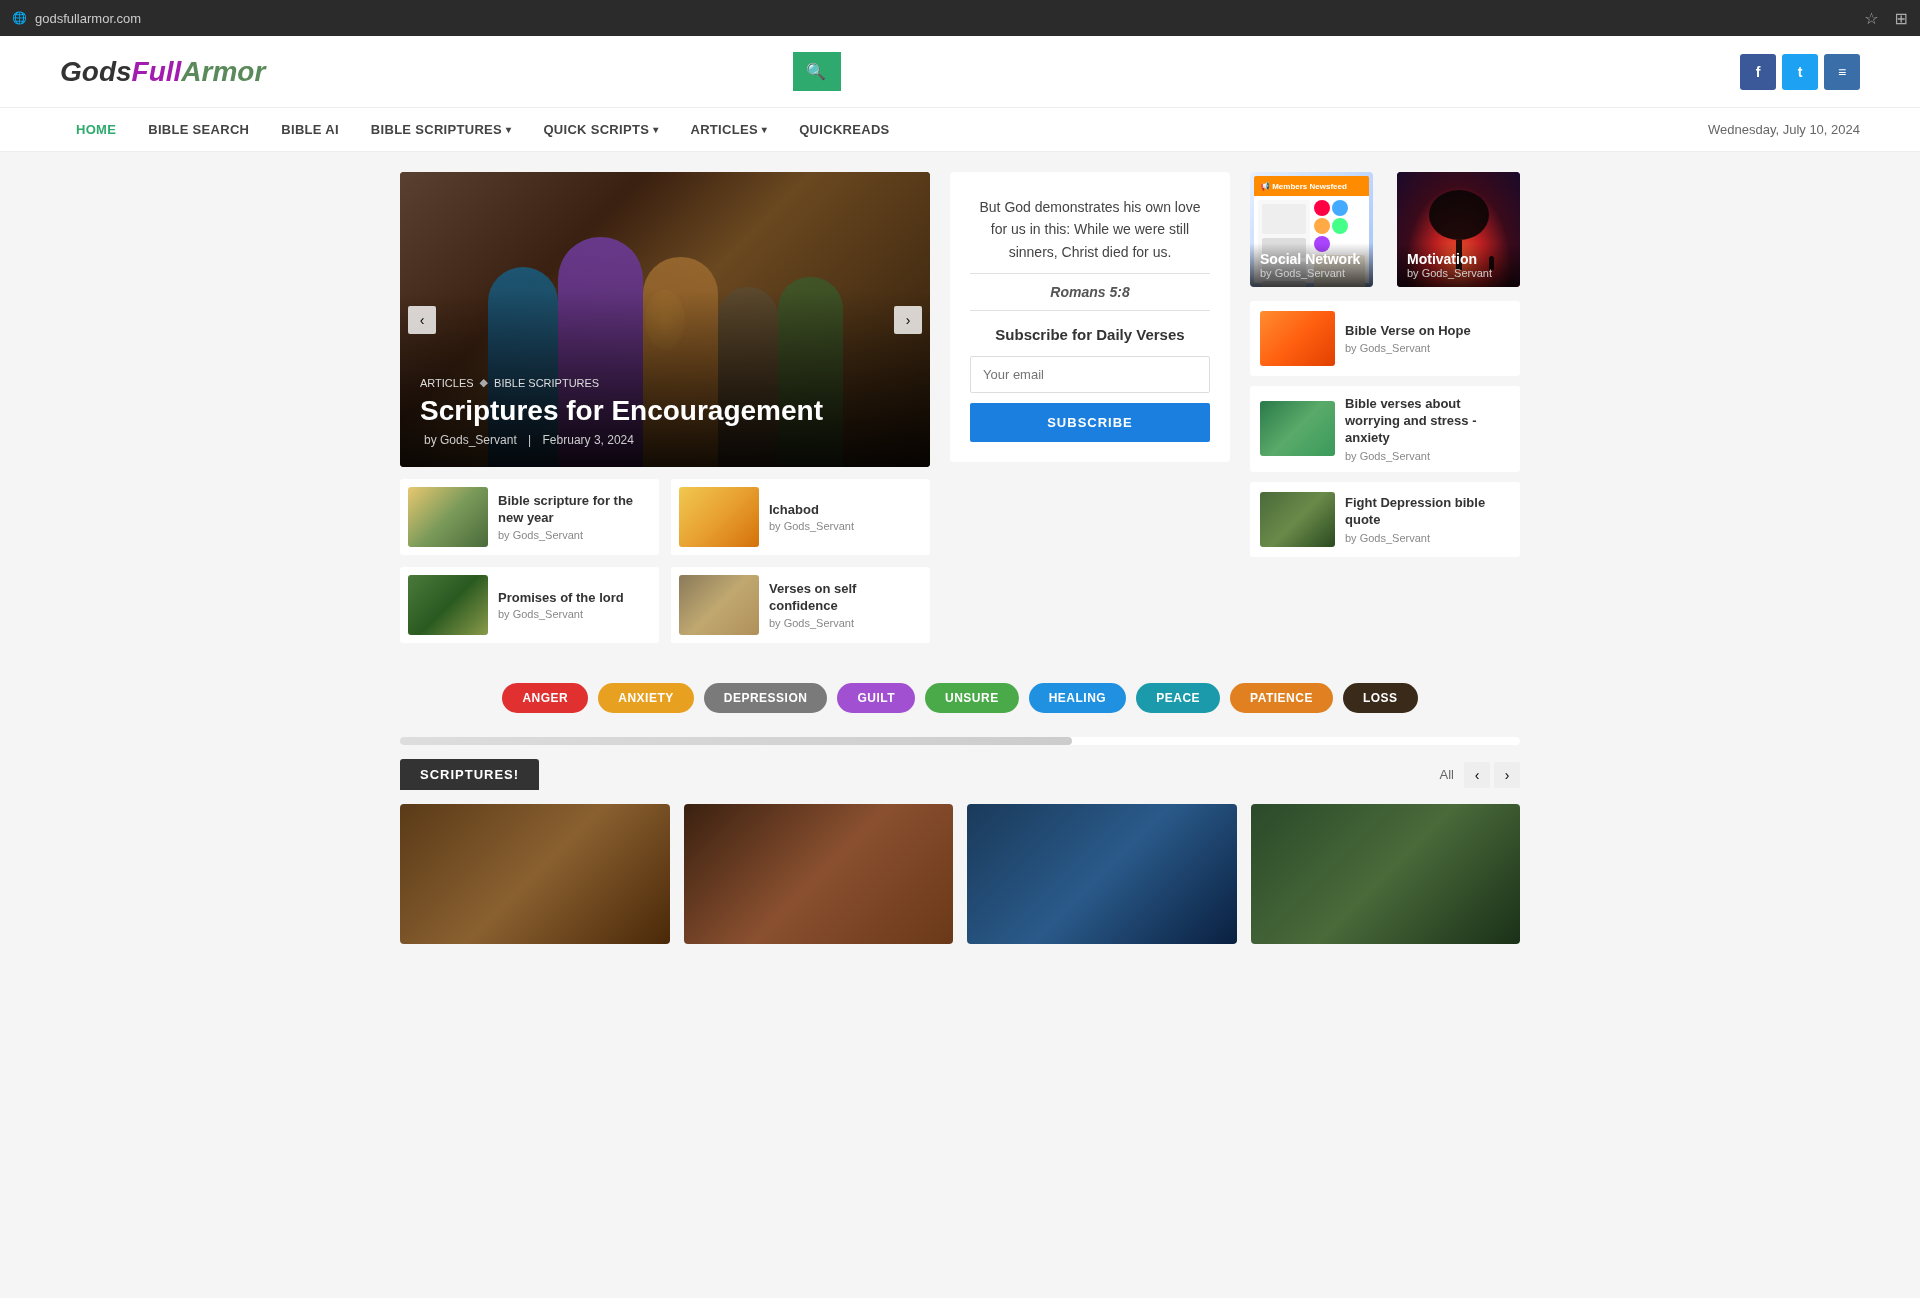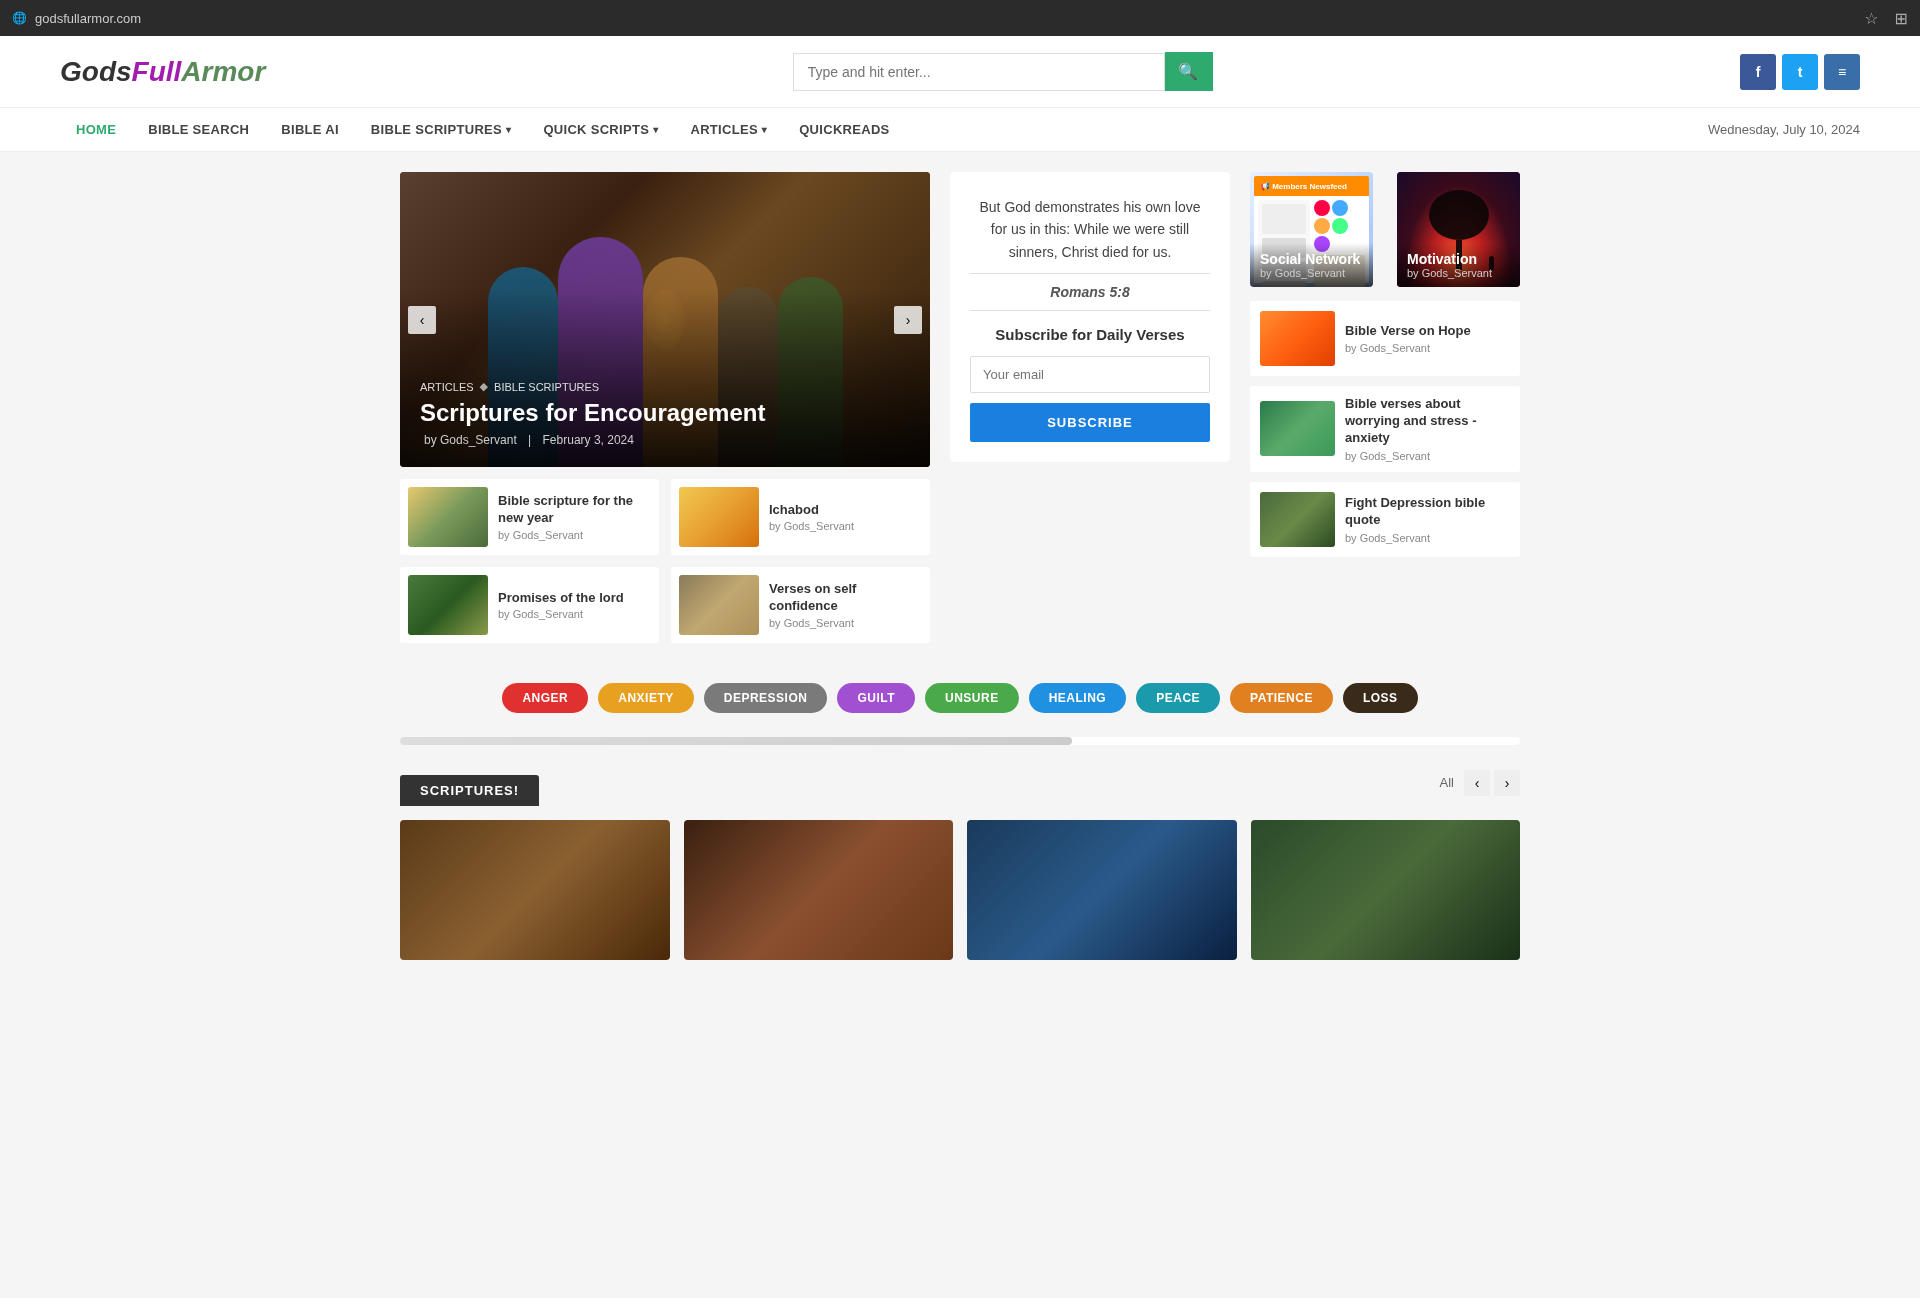--- a/index.html
+++ b/index.html
@@ -152,21 +152,21 @@
     .carousel-breadcrumb {
       font-size: 11px;
       color: #ddd;
       margin-bottom: 6px;
       display: flex;
       align-items: center;
       gap: 6px;
     }
     .carousel-breadcrumb .diamond { color: #aaa; }
     .carousel-title {
-      font-size: 24px;
+      font-size: 28px;
       font-weight: bold;
       margin-bottom: 6px;
     }
     .carousel-meta { font-size: 12px; color: #ccc; }
     .carousel-meta span { margin: 0 4px; }
     .carousel-btn {
       position: absolute;
       top: 50%;
       transform: translateY(-50%);
       background: rgba(255,255,255,0.8);
@@ -397,21 +397,20 @@
     .section-header {
       display: flex;
       align-items: center;
       justify-content: space-between;
       margin-bottom: 14px;
     }
     .section-title-bar {
       display: flex;
       align-items: center;
       gap: 0;
-      margin-top: 16px;
     }
     .section-title {
       background: #333;
       color: white;
       padding: 8px 20px;
       font-size: 13px;
       font-weight: 700;
       letter-spacing: 1px;
       border-radius: 3px 3px 0 0;
     }
@@ -475,21 +474,20 @@
   <span class="url">godsfullarmor.com</span>
   <span class="star">☆</span>
   <span class="ext">⊞</span>
 </div>
 
 <div class="site-header">
   <div class="site-logo">
     <span class="gods">Gods</span><span class="full">Full</span><span class="armor">Armor</span>
   </div>
   <div class="search-bar">
-    <input type="text" placeholder="Type and hit enter..." style="">
     <button>🔍</button>
   </div>
   <div class="header-social">
     <div class="social-btn fb">f</div>
     <div class="social-btn tw">t</div>
     <div class="social-btn menu">≡</div>
   </div>
 </div>
 
 <div class="site-nav">

